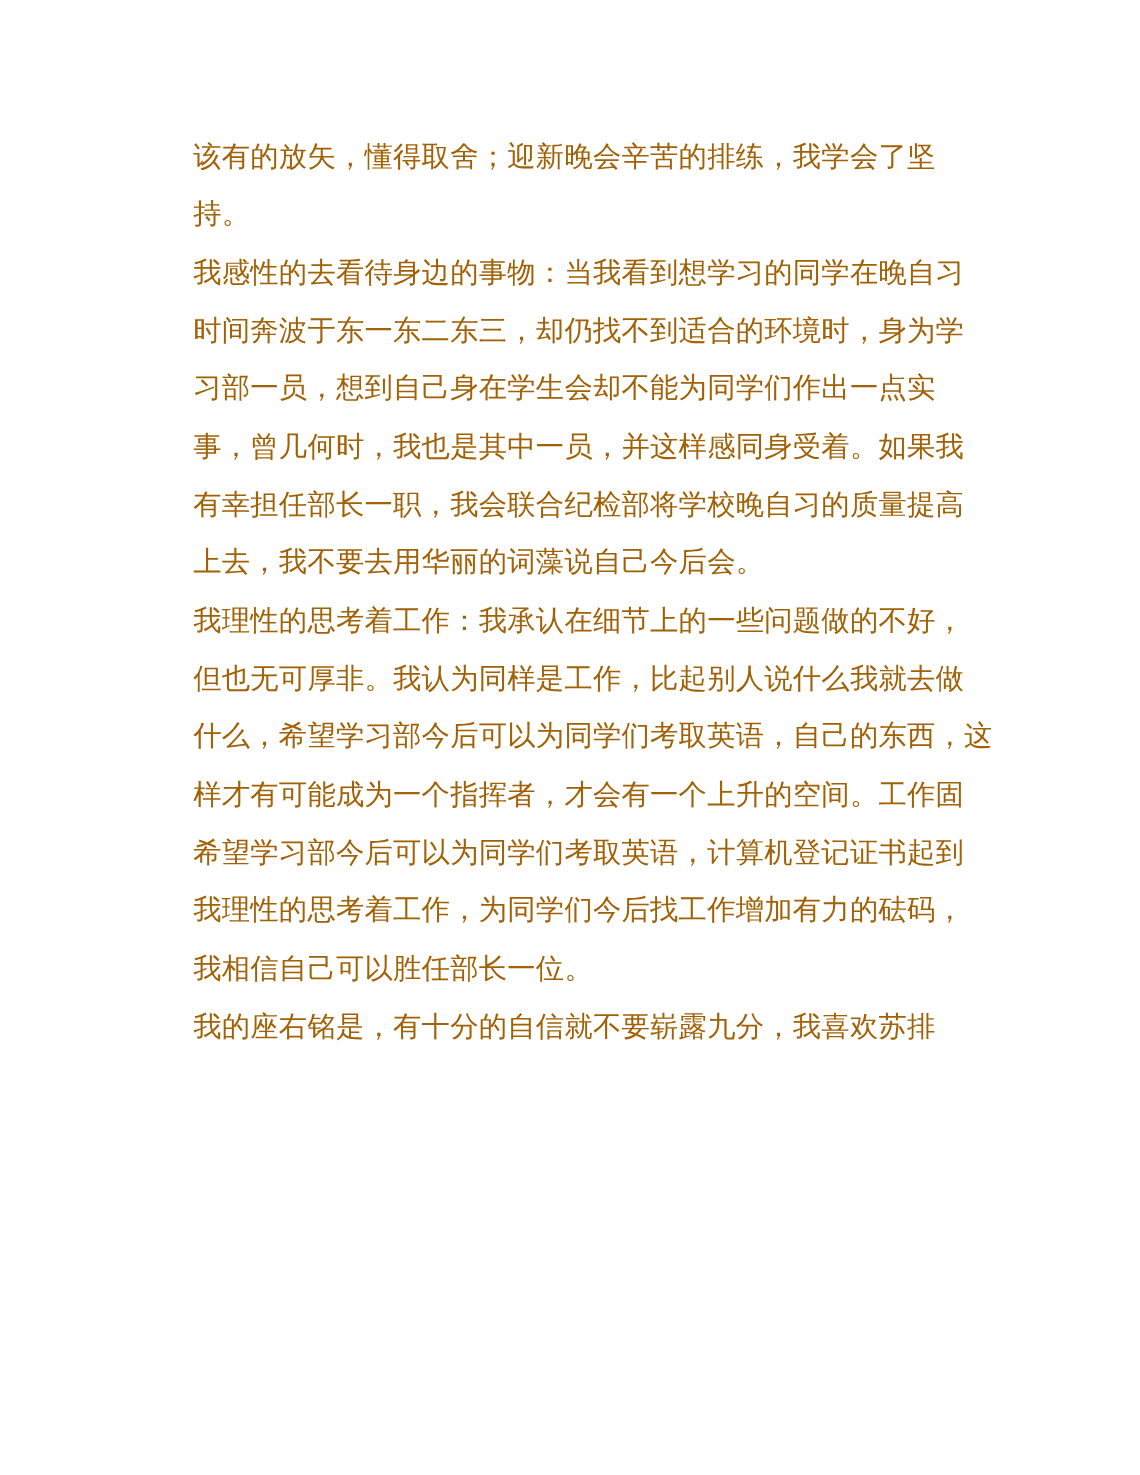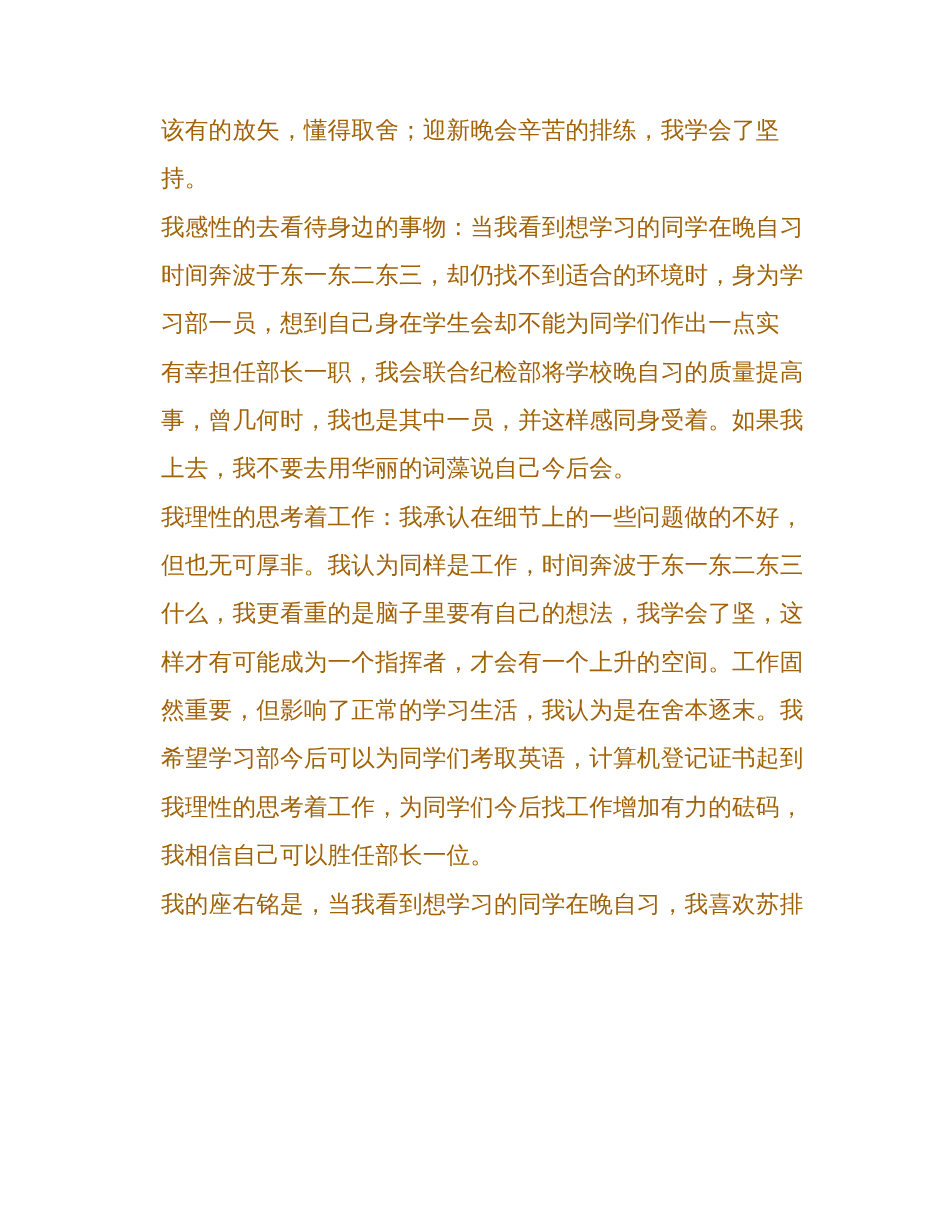--- a/index.html
+++ b/index.html
@@ -42,26 +42,25 @@
 </head>
 <body>
 
 <div class="page">
   <div class="text-block">
     <span class="line">该有的放矢，懂得取舍；迎新晚会辛苦的排练，我学会了坚</span>
     <span class="line">持。</span>
     <span class="line">我感性的去看待身边的事物：当我看到想学习的同学在晚自习</span>
     <span class="line">时间奔波于东一东二东三，却仍找不到适合的环境时，身为学</span>
     <span class="line">习部一员，想到自己身在学生会却不能为同学们作出一点实</span>
+    <span class="line">事，曾几何时，我也是其中一员，并这样感同身受着。如果我</span>
     <span class="line">有幸担任部长一职，我会联合纪检部将学校晚自习的质量提高</span>
-    <span class="line">事，曾几何时，我也是其中一员，并这样感同身受着。如果我</span>
     <span class="line">上去，我不要去用华丽的词藻说自己今后会。</span>
     <span class="line">我理性的思考着工作：我承认在细节上的一些问题做的不好，</span>
-    <span class="line">但也无可厚非。我认为同样是工作，时间奔波于东一东二东三</span>
-    <span class="line">什么，我更看重的是脑子里要有自己的想法，我学会了坚，这</span>
+    <span class="line">但也无可厚非。我认为同样是工作，比起别人说什么我就去做</span>
+    <span class="line">什么，希望学习部今后可以为同学们考取英语，自己的东西，这</span>
     <span class="line">样才有可能成为一个指挥者，才会有一个上升的空间。工作固</span>
-    <span class="line">然重要，但影响了正常的学习生活，我认为是在舍本逐末。我</span>
     <span class="line">希望学习部今后可以为同学们考取英语，计算机登记证书起到</span>
     <span class="line">我理性的思考着工作，为同学们今后找工作增加有力的砝码，</span>
     <span class="line">我相信自己可以胜任部长一位。</span>
-    <span class="line">我的座右铭是，当我看到想学习的同学在晚自习，我喜欢苏排</span>
+    <span class="line">我的座右铭是，有十分的自信就不要崭露九分，我喜欢苏排</span>
   </div>
 </div>
 
 </body></html>

